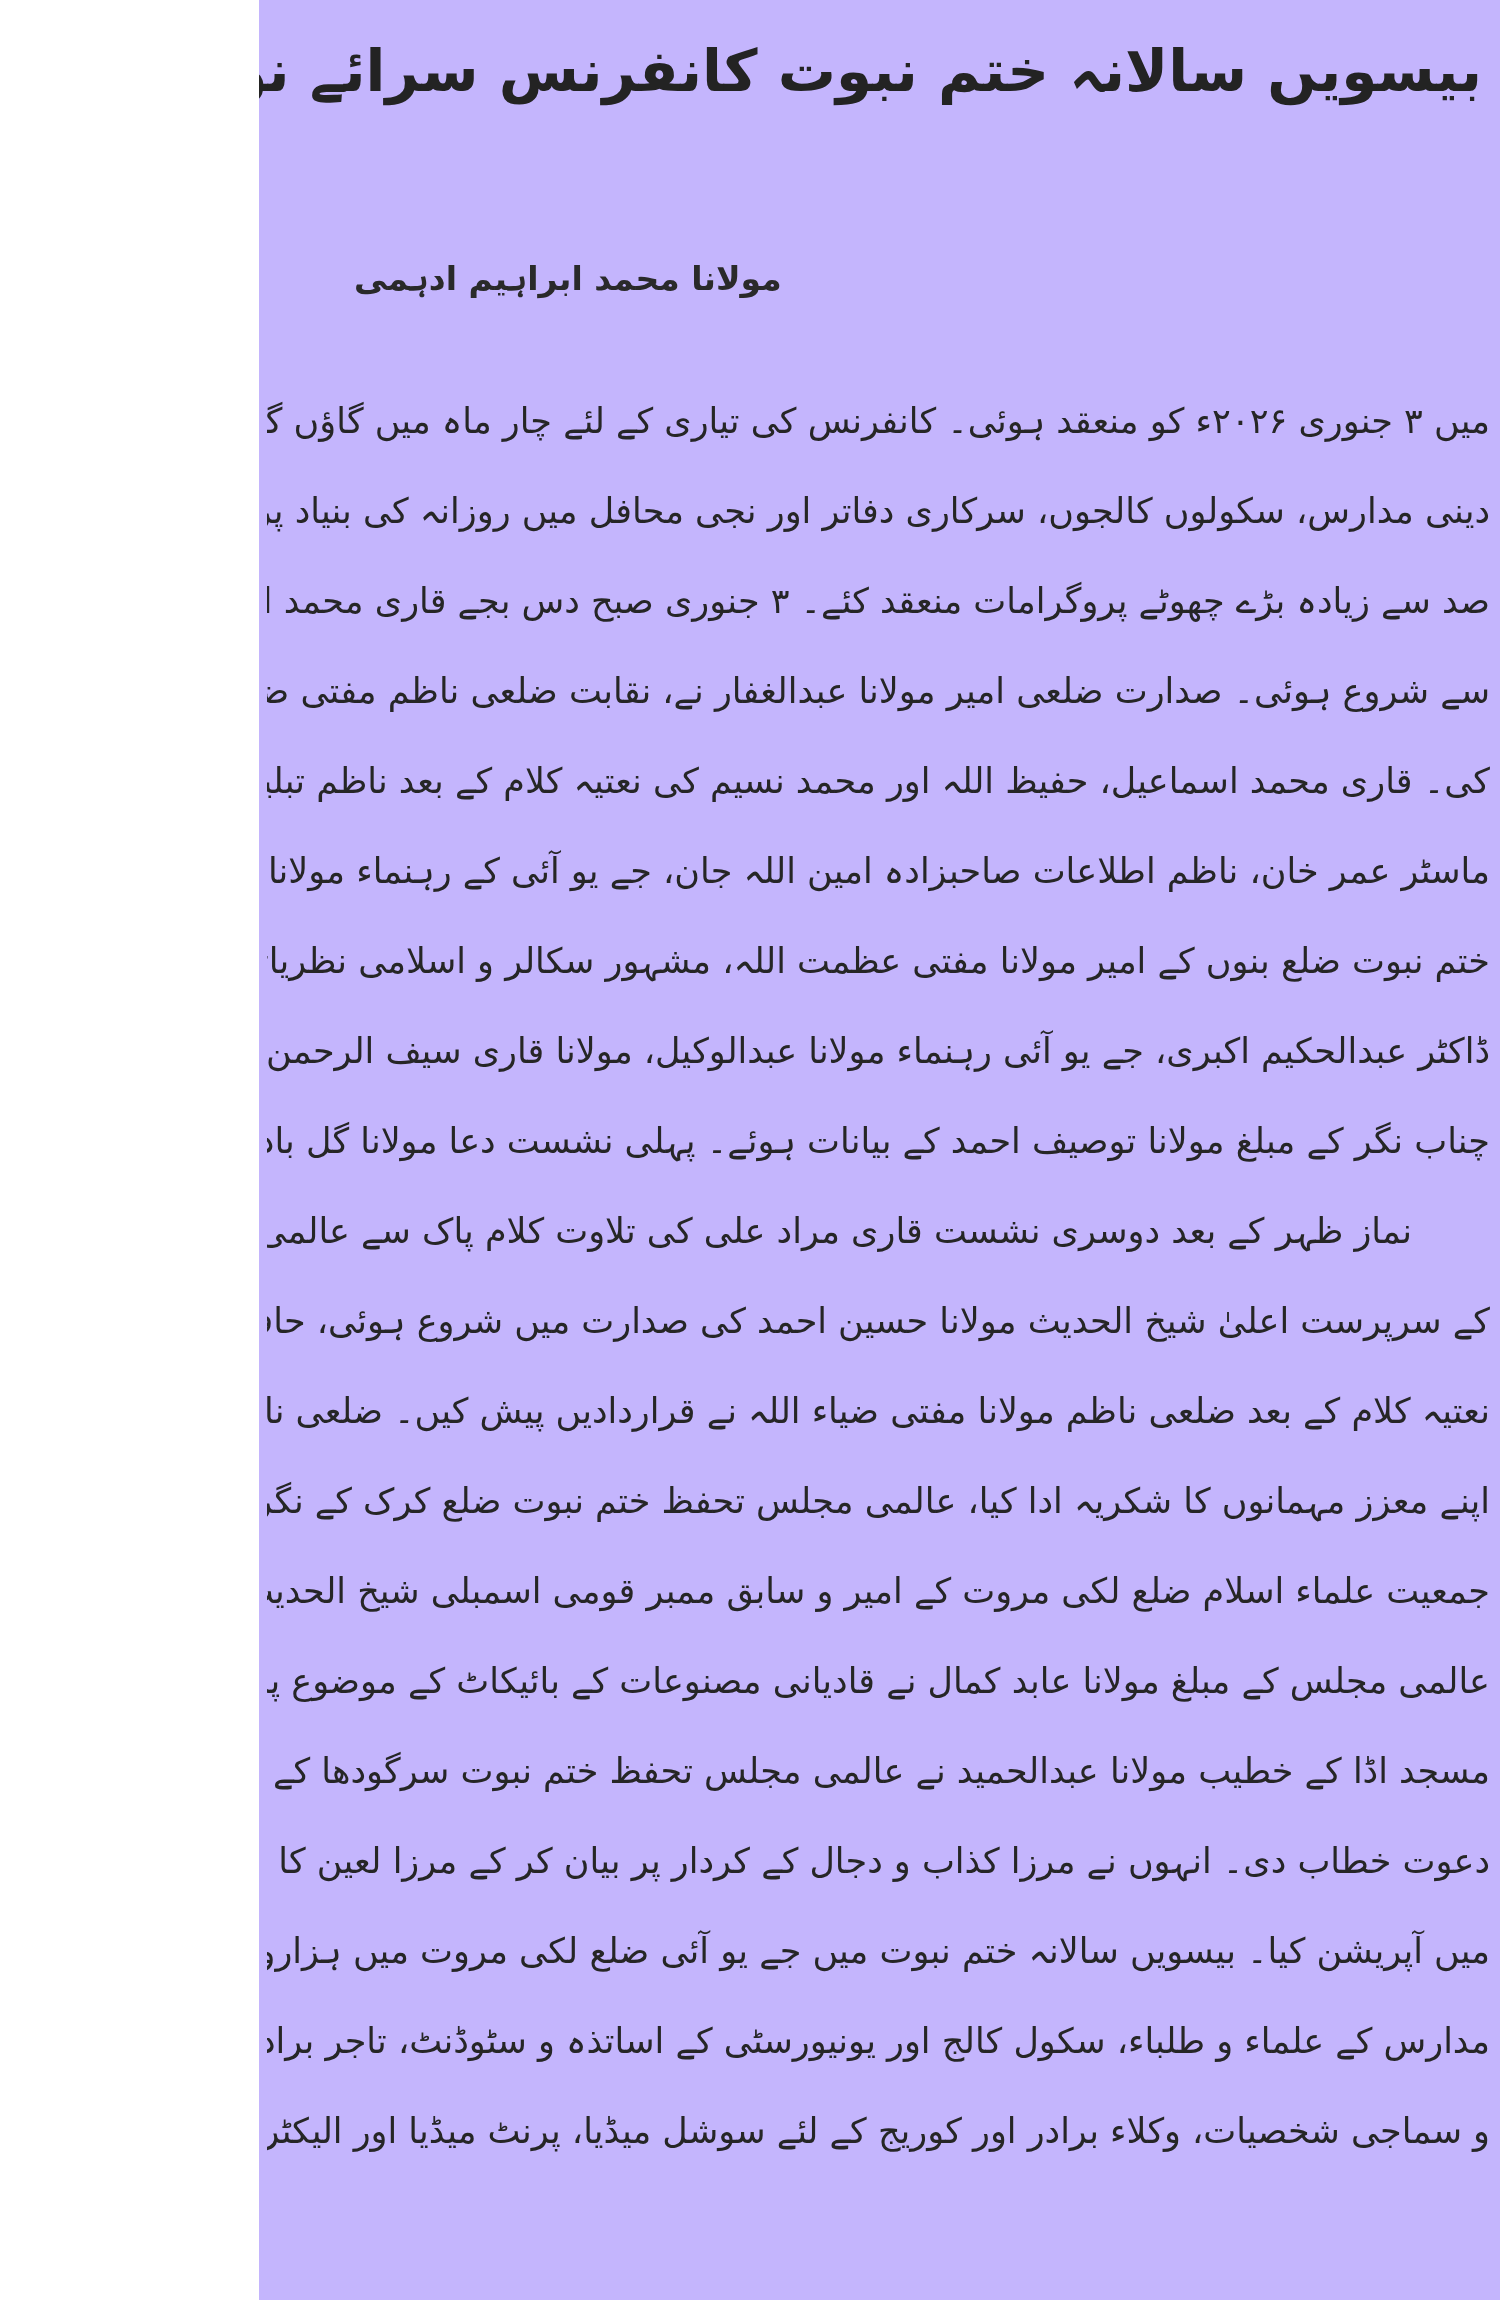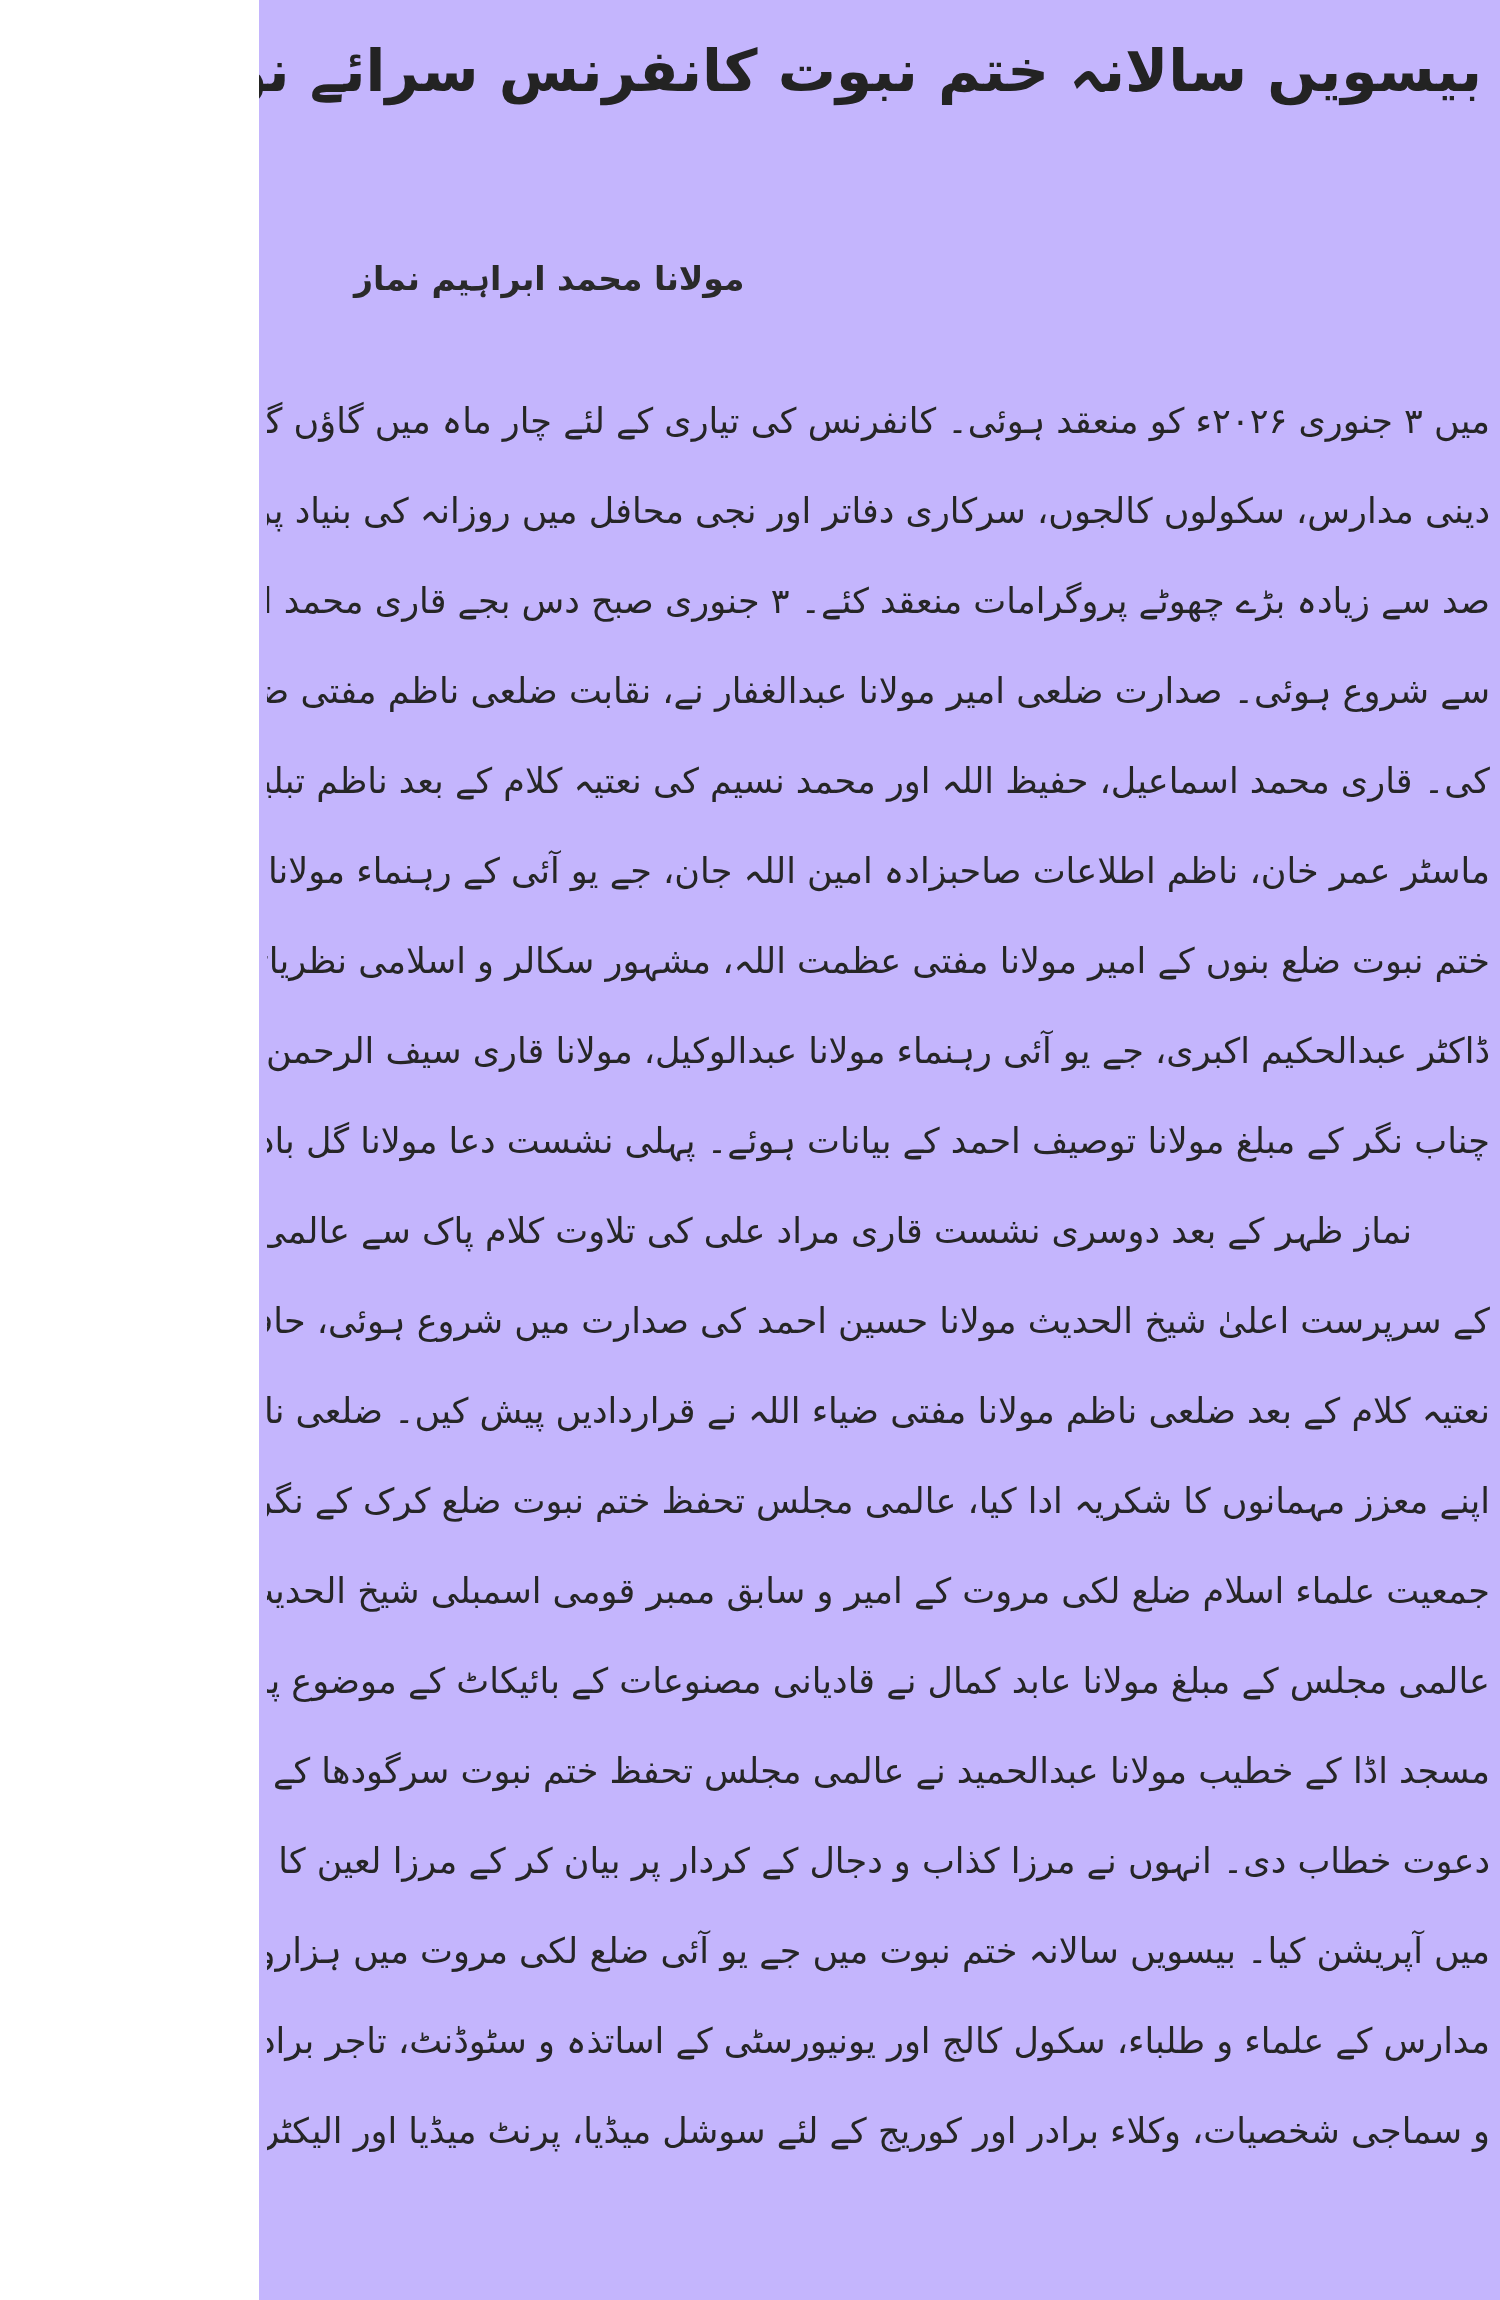--- a/index.html
+++ b/index.html
@@ -52,21 +52,21 @@
       padding-right: 78px; 
     }
   </style>
 </head>
 <body>
 
 <div class="page">
 
   <h1 class="title">بیسویں سالانہ ختم نبوت کانفرنس سرائے نورنگ</h1>
 
-  <div class="byline">مولانا محمد ابراہیم نماز</div>
+  <div class="byline">مولانا محمد ابراہیم ادہمی</div>
 
   <div class="article">
 
     <div class="line">میں ۳ جنوری ۲۰۲۶ء کو منعقد ہوئی۔ کانفرنس کی تیاری کے لئے چار ماہ میں گاؤں گاؤں، قریہ قریہ، مساجد و</div>
     <div class="line">دینی مدارس، سکولوں کالجوں، سرکاری دفاتر اور نجی محافل میں روزانہ کی بنیاد پر پروگراموں کا انعقاد ہوا، پانچ</div>
     <div class="line">صد سے زیادہ بڑے چھوٹے پروگرامات منعقد کئے۔ ۳ جنوری صبح دس بجے قاری محمد امین کی تلاوت کلام</div>
     <div class="line">سے شروع ہوئی۔ صدارت ضلعی امیر مولانا عبدالغفار نے، نقابت ضلعی ناظم مفتی ضیاء اللہ اور راقم الحروف نے</div>
     <div class="line">کی۔ قاری محمد اسماعیل، حفیظ اللہ اور محمد نسیم کی نعتیہ کلام کے بعد ناظم تبلیغ مولانا محمد طیب طوفانی، ناظم دفتر مولانا</div>
     <div class="line">ماسٹر عمر خان، ناظم اطلاعات صاحبزادہ امین اللہ جان، جے یو آئی کے رہنماء مولانا بشیر احمد حقانی، عالمی مجلس تحفظ</div>
     <div class="line">ختم نبوت ضلع بنوں کے امیر مولانا مفتی عظمت اللہ، مشہور سکالر و اسلامی نظریاتی کونسل کے سابقہ رکن مولانا</div>

